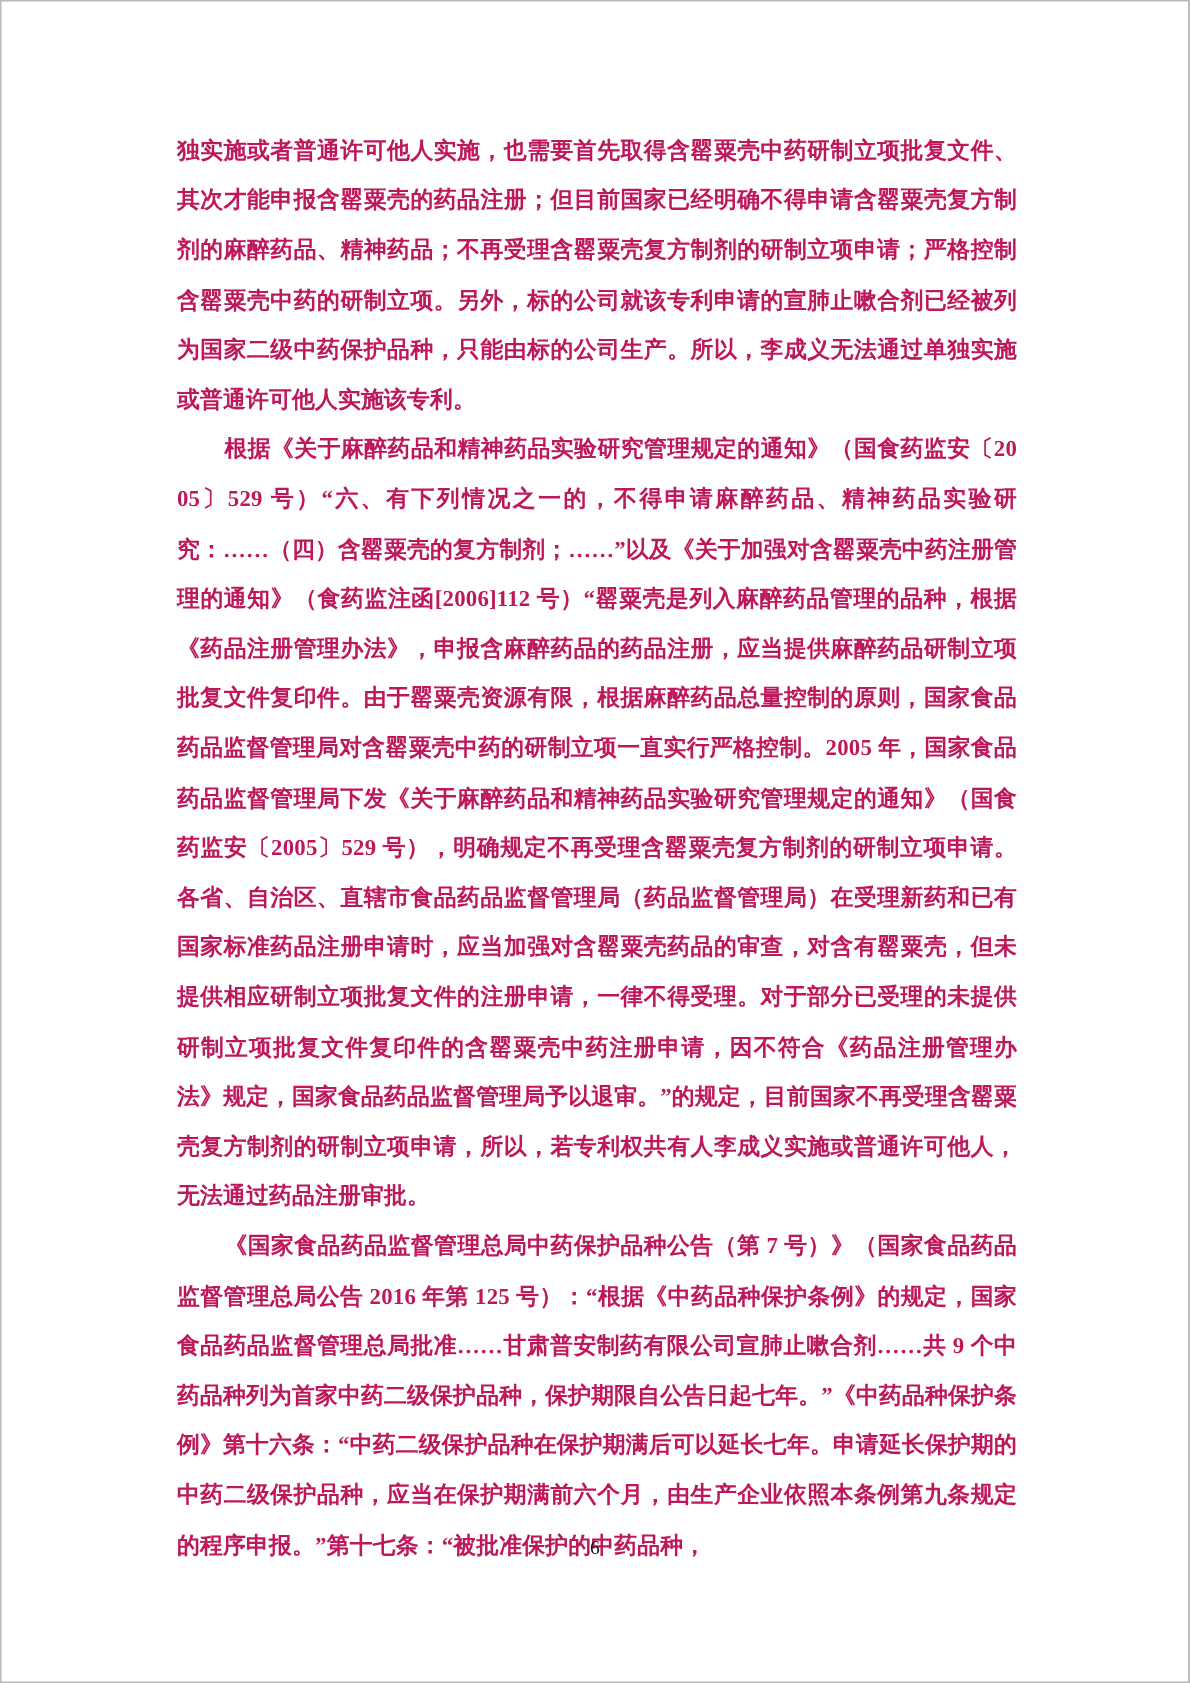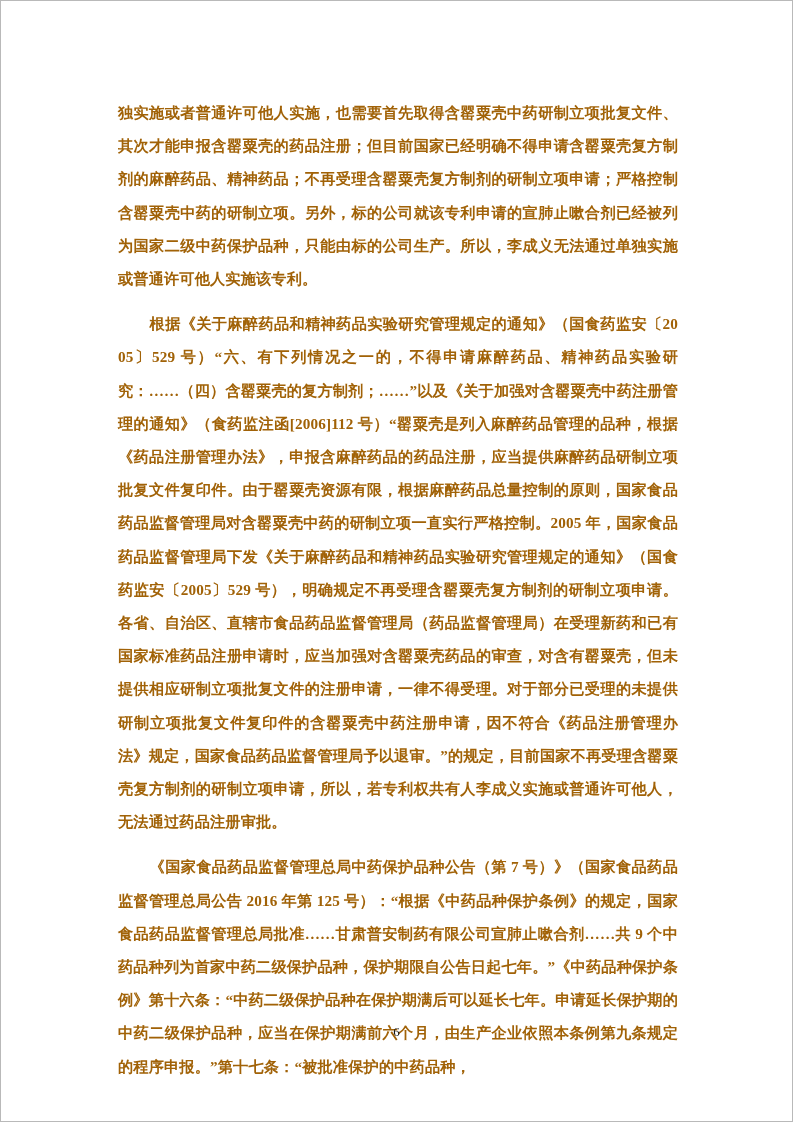--- a/index.html
+++ b/index.html
@@ -30,26 +30,26 @@
   }
   .content {
     position: absolute;
     left: 118px;
     top: 84px;
     width: 560px;
   }
   .para {
     font-size: 15.2px;
     line-height: 33.2px;
-    color: #a16207;
+    color: #be185d;
     text-align: justify;
     text-justify: inter-ideograph;
     letter-spacing: 0.15px;
     font-weight: 600;
-    margin: 12px 0 0 0;
+    margin: 0 0 0 0;
     white-space: pre-wrap;
     word-break: break-all;
   }
   .para.indent {
     text-indent: 2.08em;
   }
   .page-number {
     position: absolute;
     left: 0;
     top: 1024px;

